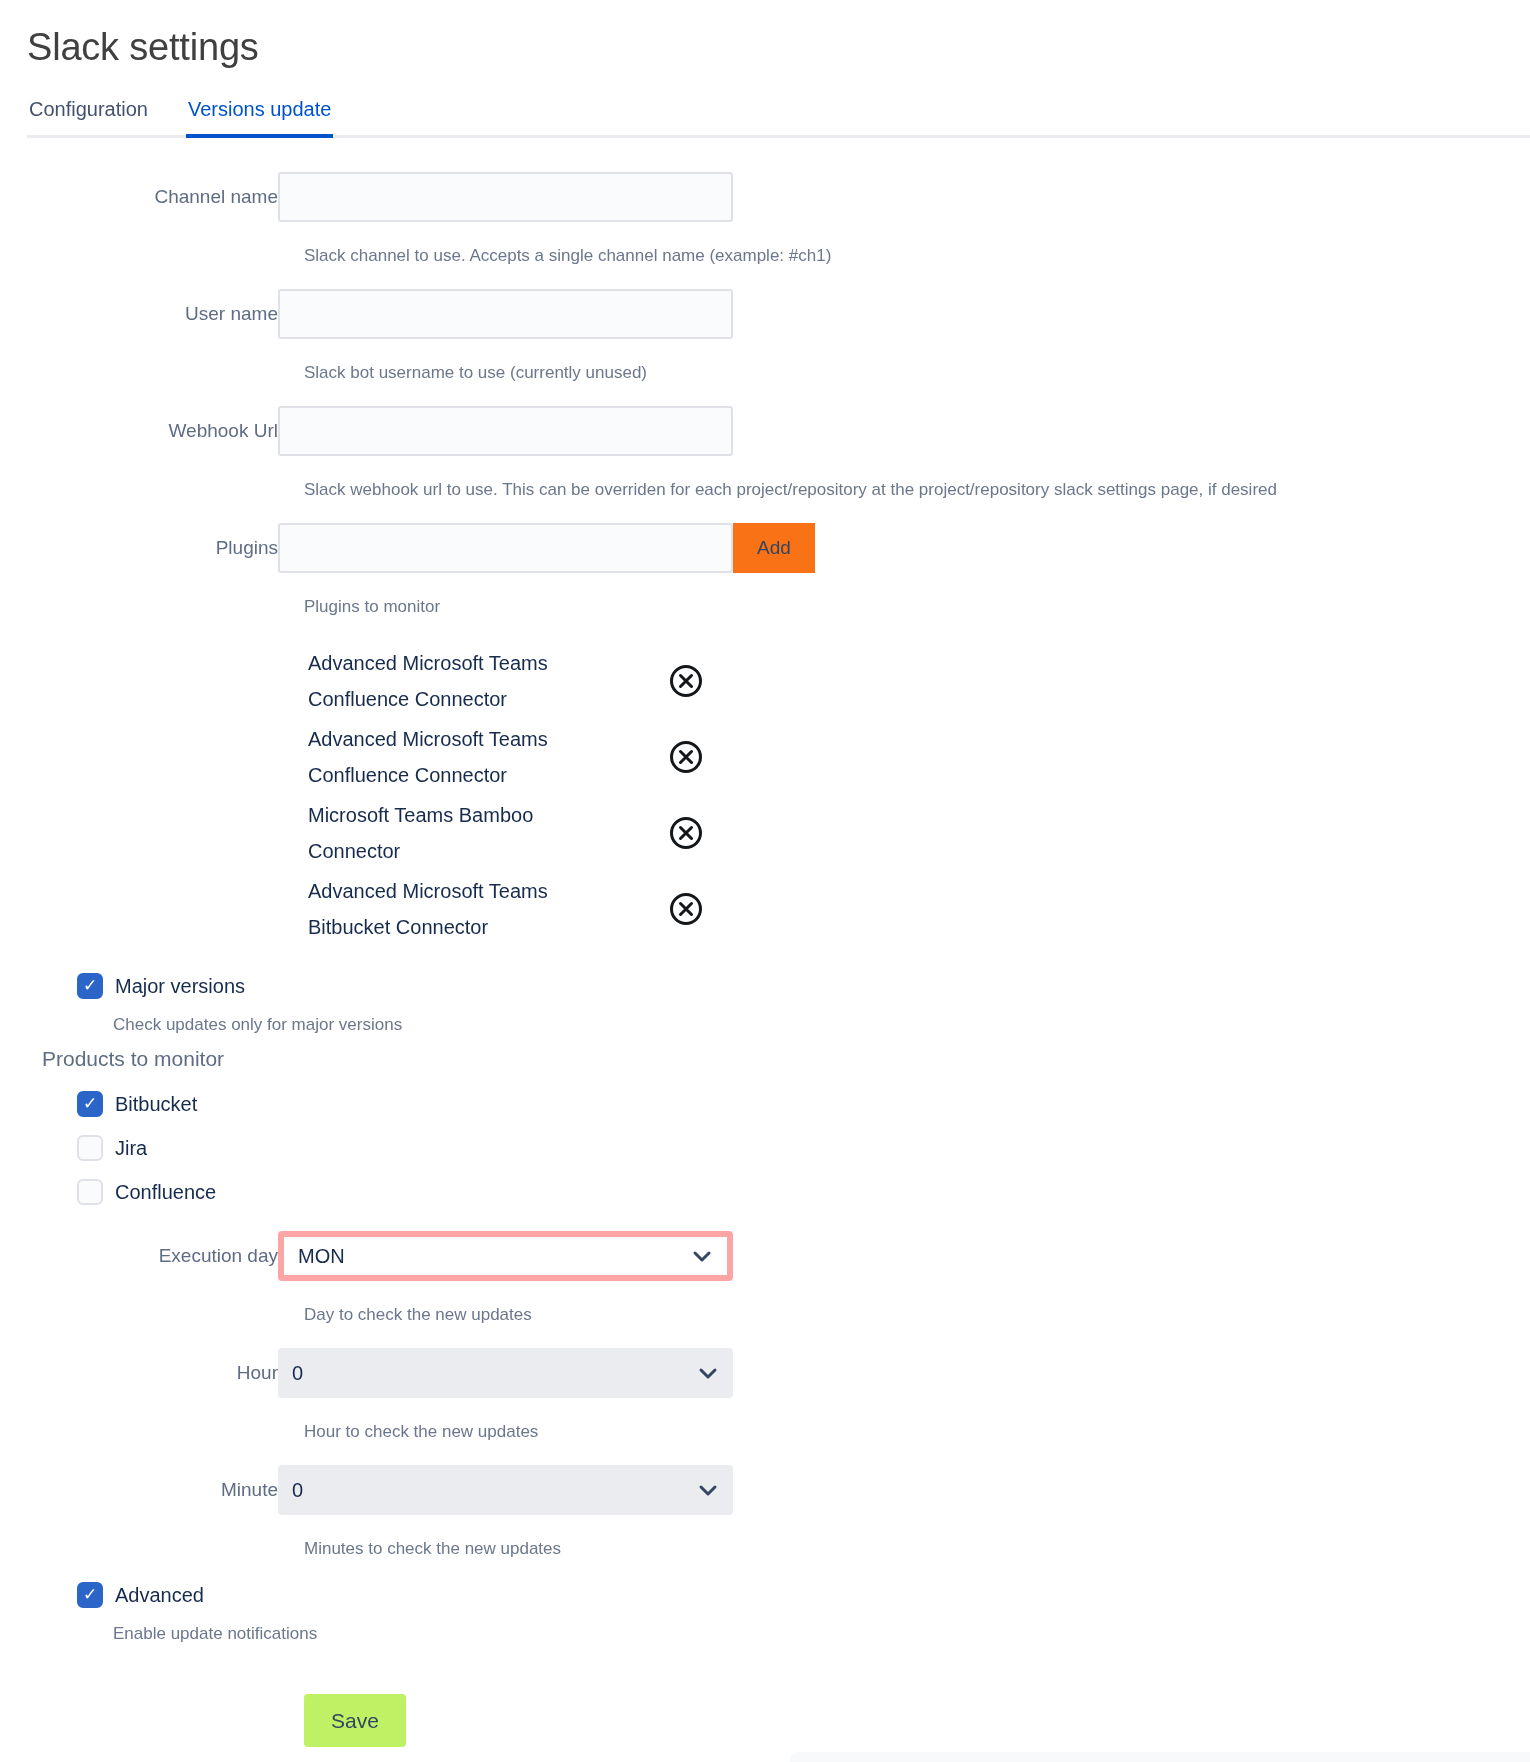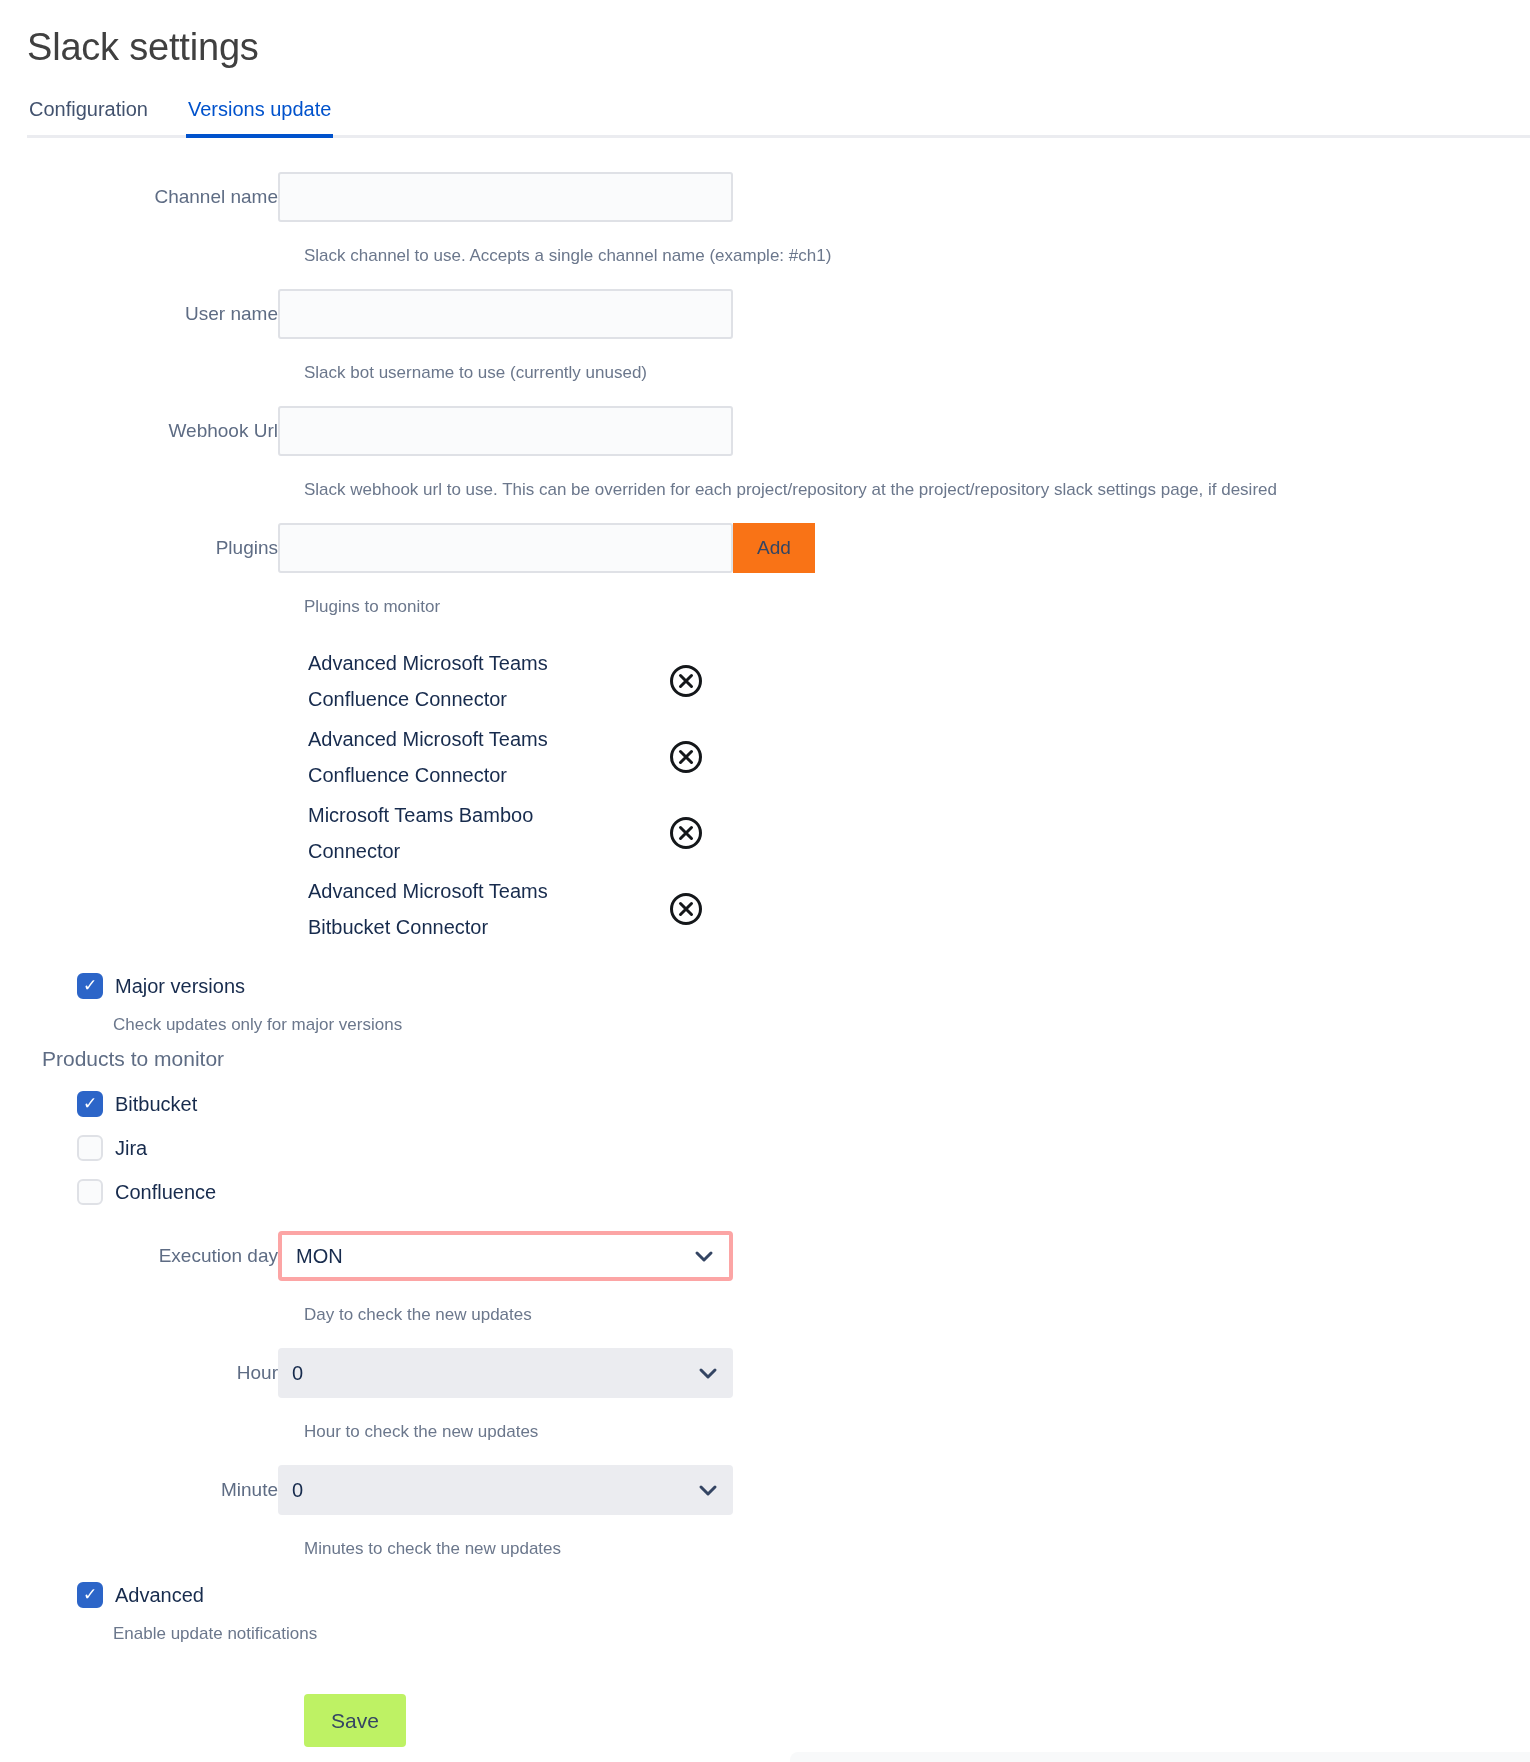--- a/index.html
+++ b/index.html
@@ -46,21 +46,21 @@
 
   .section-heading { margin:12px 0 20px 15px; font-size:21px; color:#5E6C84; }
   .product-row { margin-bottom:18px; }
 
   .mt26 { margin-top:26px; }
   .mt28 { margin-top:28px; }
   .mt16 { margin-top:16px; }
 
   .select { grid-column:2; height:50px; display:flex; align-items:center; justify-content:space-between;
     padding:0 14px; border-radius:4px; font-size:20px; color:#172B4D; cursor:pointer; }
-  .select.focused { background:#ffffff; border:4px solid #fca5a5; }
+  .select.focused { background:#ffffff; border:6px solid #fca5a5; }
   .select.gray { background:#EBECF0; border:none; }
   .chevron { width:22px; height:22px; flex:none; }
 
   .save-btn { margin:50px 0 0 277px; height:53px; padding:0 27px; background:#bef264; border:none;
     border-radius:4px; font-size:21px; color:#344563; font-family:inherit; cursor:pointer; }
 
   .bottom-sliver { position:absolute; bottom:0; left:790px; right:0; height:10px;
     background:#F8F9FA; border-top-left-radius:8px; }
 </style>
 </head>

